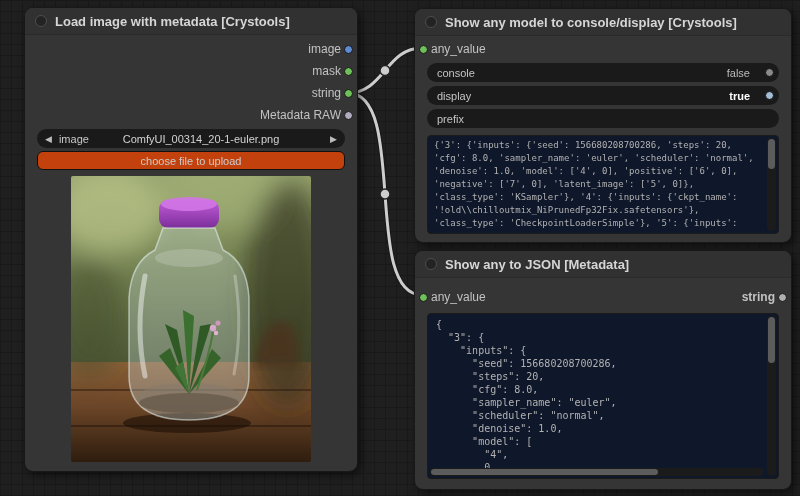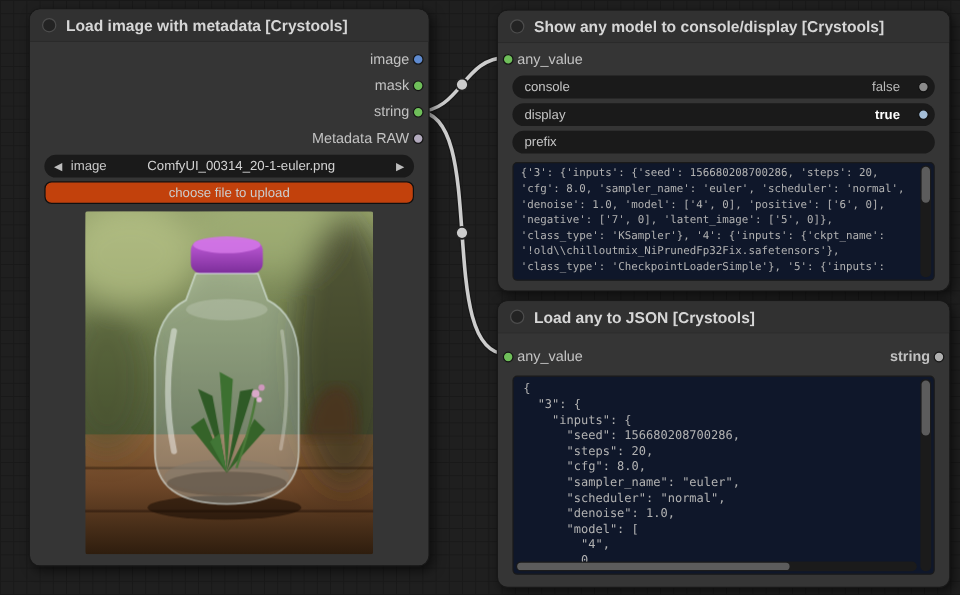--- a/index.html
+++ b/index.html
@@ -254,21 +254,21 @@
 'class_type': 'CheckpointLoaderSimple'}, '5': {'inputs':</pre>
       <div class="vscroll">
         <div class="vthumb"></div>
       </div>
     </div>
   </div>
 
   <div class="node node3">
     <div class="node-header">
       <span class="collapse-dot"></span>
-      <span class="node-title">Load any to JSON [Crystools]</span>
+      <span class="node-title">Show any to JSON [Metadata]</span>
     </div>
 
     <div class="io-row">
       <span class="slot-dot left" style="background-color: rgb(111, 191, 90);"></span>
       <span class="in-label">any_value</span>
       <span class="out-label">string</span>
       <span class="slot-dot right" style="background-color: rgb(176, 176, 176);"></span>
     </div>
 
     <div class="textbox">

